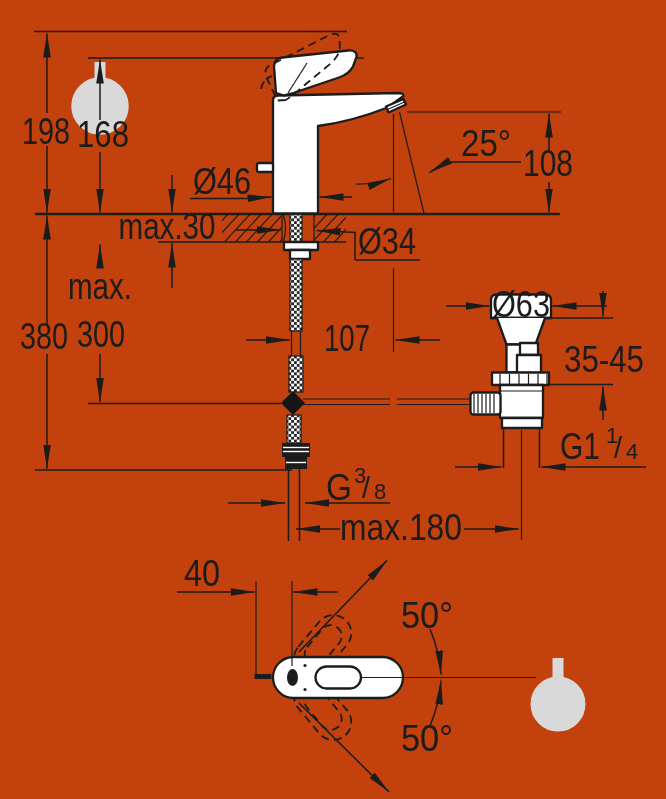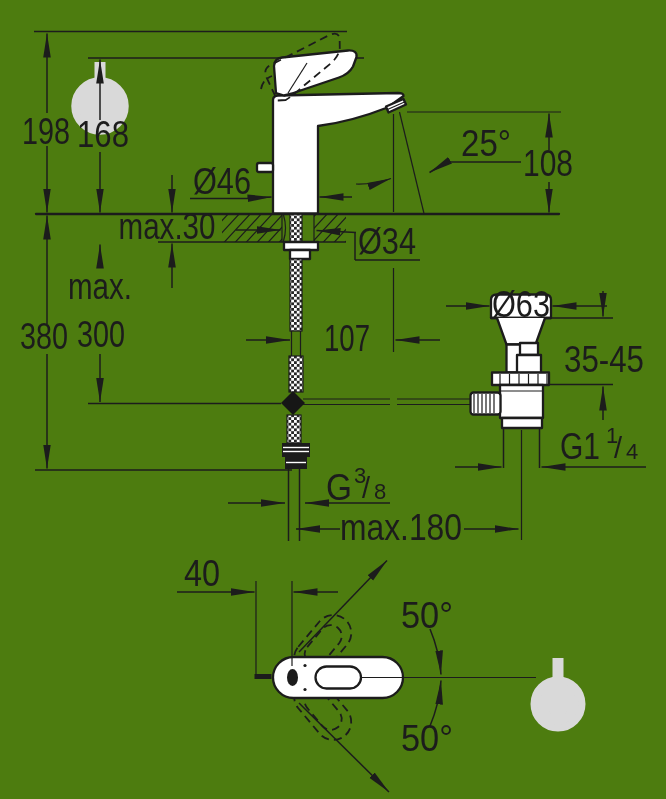--- a/index.html
+++ b/index.html
@@ -1,16 +1,16 @@
 <!DOCTYPE html>
 <html><head>
 <meta charset="utf-8">
 <style>
   html,body{margin:0;padding:0;background:#fff;}
-  .stage{width:666px;height:799px;background:#4d7c0f;position:relative;overflow:hidden;text-align:center;}
+  .stage{width:666px;height:799px;background:#c2410c;position:relative;overflow:hidden;text-align:center;}
   svg{display:block;}
   .dim{font-family:"Liberation Sans","DejaVu Sans",sans-serif;font-size:36px;fill:#1c1c1c;}
   .dim-s{font-family:"Liberation Sans","DejaVu Sans",sans-serif;font-size:22px;fill:#1c1c1c;}
   .dim-sl{font-family:"Liberation Sans","DejaVu Sans",sans-serif;font-size:29px;fill:#1c1c1c;}
   .ol{stroke:#1c1c1c;stroke-width:2.3;fill:none;stroke-linejoin:round;stroke-linecap:round;}
   .olw{stroke:#1c1c1c;stroke-width:2.3;fill:#ffffff;stroke-linejoin:round;}
   .dl{stroke:#1c1c1c;stroke-width:1.5;fill:none;}
   .tl{stroke:#1c1c1c;stroke-width:1.2;fill:none;}
   .dash{stroke:#1c1c1c;stroke-width:1.8;fill:none;stroke-dasharray:8 5;stroke-linejoin:round;}
   .wm{fill:#d9d9d9;}

